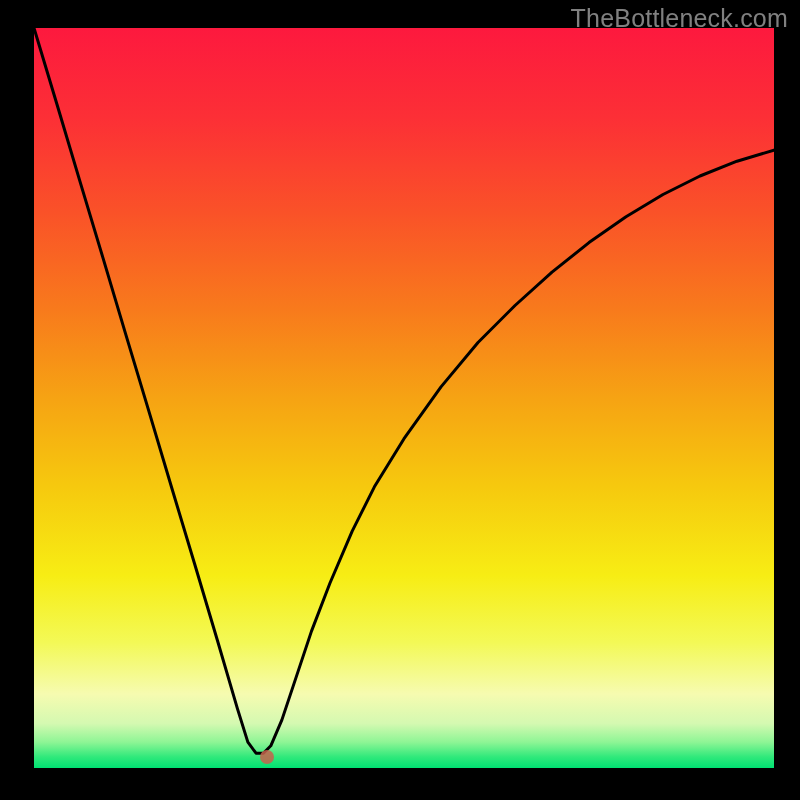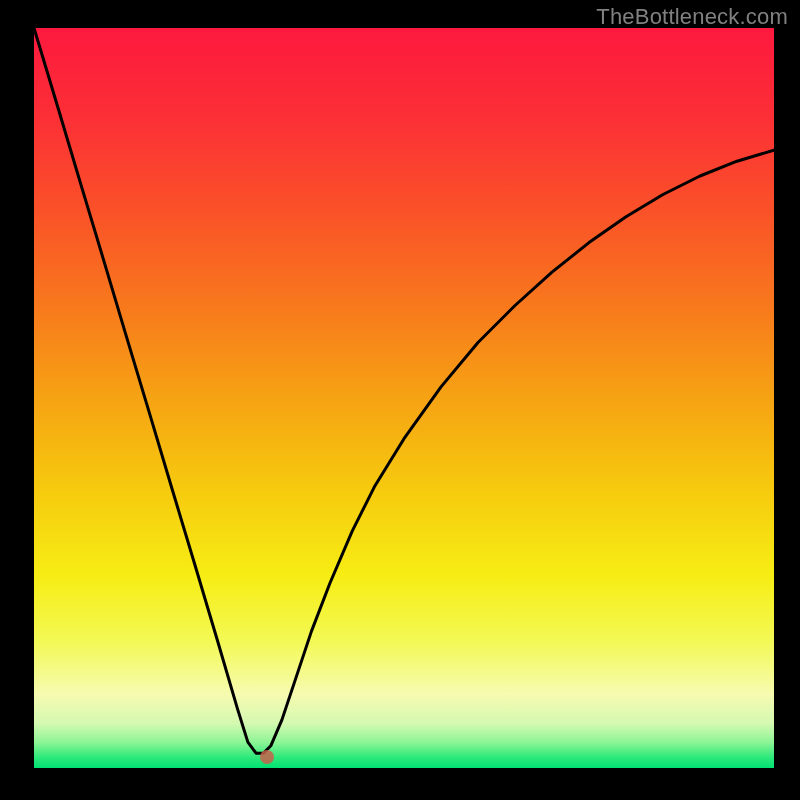--- a/index.html
+++ b/index.html
@@ -32,21 +32,21 @@
   .curve {
     position: absolute;
     inset: 0;
     pointer-events: none;
   }
   .watermark {
     position: absolute;
     top: 4px;
     right: 12px;
     color: #808080;
-    font-size: 22px;
+    font-size: 25px;
     letter-spacing: 0.2px;
   }
   .dot {
     position: absolute;
     width: 14px;
     height: 14px;
     border-radius: 50%;
     background: #c7624c;
     transform: translate(-50%, -50%);
     opacity: 0.85;

